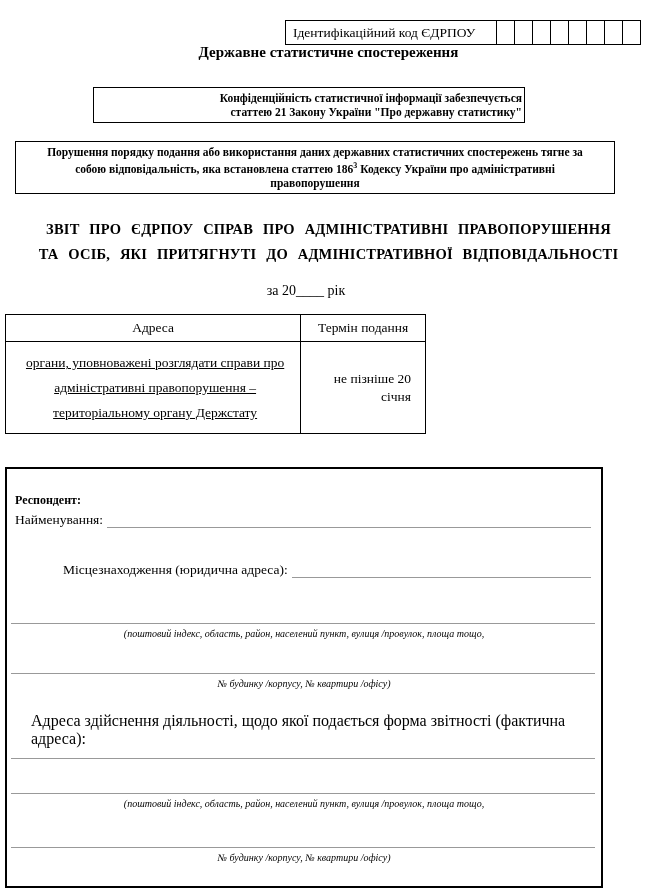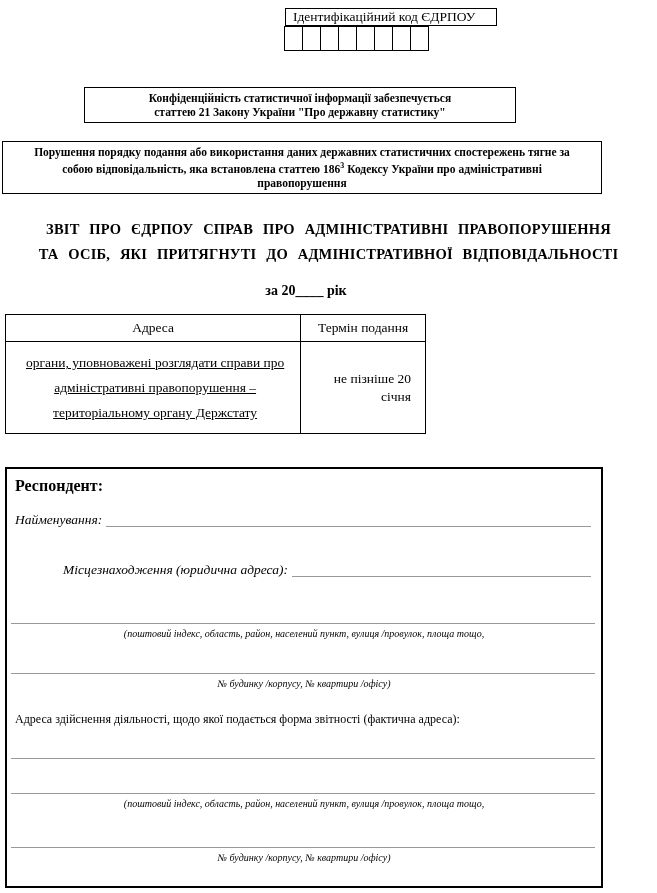--- a/index.html
+++ b/index.html
@@ -6,55 +6,55 @@
   html,body { background:#fff; }
   .page {
     position:relative;
     width:657px; height:893px;
     background:#fff;
     color:#000;
     font-family:"Liberation Serif", serif;
     overflow:hidden;
   }
   
-  .edrpou-row { position:absolute; left:285px; top:8px; display:flex; height:25px;flex-direction:column; }
+  .edrpou-row { position:absolute; left:285px; top:20px; display:flex; height:25px; }
   .edrpou-label {
     width:212px; border:1px solid #000;
     display:flex; align-items:center; padding-left:7px;
     font-size:13.5px;
   }
   .edrpou-cells { display:flex; }
   .edrpou-cell {
     width:19px; height:25px; border:1px solid #000; margin-left:-1px;
     background:#fff;
   }
   
   .doc-heading {
     position:absolute; left:0; top:44px; width:657px;
     text-align:center; font-weight:bold; font-size:15px;
   }
   .conf-box {
-    position:absolute; left:84px; top:87px; width:432px;
+    position:absolute; left:93px; top:87px; width:432px;
     border:1px solid #000; padding:3px 2px;
-    text-align:center; font-weight:bold; font-size:11.5px; line-height:14px;
+    text-align:right; font-weight:bold; font-size:11.5px; line-height:14px;
   }
   .viol-box {
-    position:absolute; left:2px; top:141px; width:600px;
+    position:absolute; left:15px; top:141px; width:600px;
     border:1px solid #000; padding:3px 23px;
     text-align:center; font-weight:bold; font-size:11.5px; line-height:14px;
   }
   sup { font-size:8px; vertical-align:super; }
   .report-title {
     position:absolute; left:10px; top:217px; width:637px;
     text-align:center; font-weight:bold; font-size:14.5px; line-height:25px;
     word-spacing:6px; letter-spacing:0.2px;
   }
   .report-period {
     position:absolute; left:0; top:283px; width:612px;
-    text-align:center; font-weight:bold; font-size:14px;
+    text-align:center; font-weight:normal; font-size:14px;
   }
   
   table.submission {
     position:absolute; left:5px; top:314px;
     border-collapse:collapse; width:421px;
     font-size:13.5px;
   }
   table.submission th, table.submission td {
     border:1.5px solid #000; font-weight:normal;
   }
@@ -65,53 +65,54 @@
   .approval {
     position:absolute; left:443px; top:321px; width:205px;
     text-align:center; font-size:13.5px; line-height:18.5px;
   }
   
   .resp-box {
     position:absolute; left:5px; top:467px; width:598px; height:421px;
     border:2px solid #000;
   }
   .resp-box .abs { position:absolute; }
-  .resp-title { left:8px; top:8px; font-weight:bold; font-size:16px;font-family:Liberation Serif, serif; }
-  .label-row { left:8px; right:10px; top:0; display:flex; align-items:flex-start; font-size:13.5px;font-style:italic; }
+  .resp-title { left:8px; top:24px; font-weight:bold; font-size:12px;font-family:Liberation Serif, serif; }
+  .label-row { left:8px; right:10px; top:0; display:flex; align-items:center; font-size:13.5px; }
   .label-row .fill { flex:1; border-bottom:1px solid #999; height:15px; margin-left:4px; }
   .row-name { top:43px; }
   .row-legal { top:93px;margin-left:48px; }
   .fill-line {
     left:4px; right:6px; height:0; border-bottom:1px solid #999;
   }
   .caption {
     left:0; width:100%; text-align:center;
     font-style:italic; font-size:10px;
   }
-  .actual-label { left:8px; top:243px; font-size:12px; }
+  .actual-label { left:24px; top:243px; font-size:16px; }
 </style>
 </head>
 <body>
 
 <div class="page">
 
   <div class="edrpou-row">
     <div class="edrpou-label">Ідентифікаційний код ЄДРПОУ</div>
     <div class="edrpou-cells">
       <div class="edrpou-cell"></div>
       <div class="edrpou-cell"></div>
       <div class="edrpou-cell"></div>
       <div class="edrpou-cell"></div>
       <div class="edrpou-cell"></div>
       <div class="edrpou-cell"></div>
       <div class="edrpou-cell"></div>
       <div class="edrpou-cell"></div>
     </div>
   </div>
 
+  <div class="doc-heading">Державне статистичне спостереження</div>
 
   <div class="conf-box">
     <div>Конфіденційність статистичної інформації забезпечується</div>
     <div>статтею 21 Закону України "Про державну статистику"</div>
   </div>
 
   <div class="viol-box">
     <span>Порушення порядку подання або використання даних державних статистичних спостережень тягне за собою відповідальність, яка встановлена статтею 186</span><sup>3</sup><span> Кодексу України про адміністративні правопорушення</span>
   </div>
 

